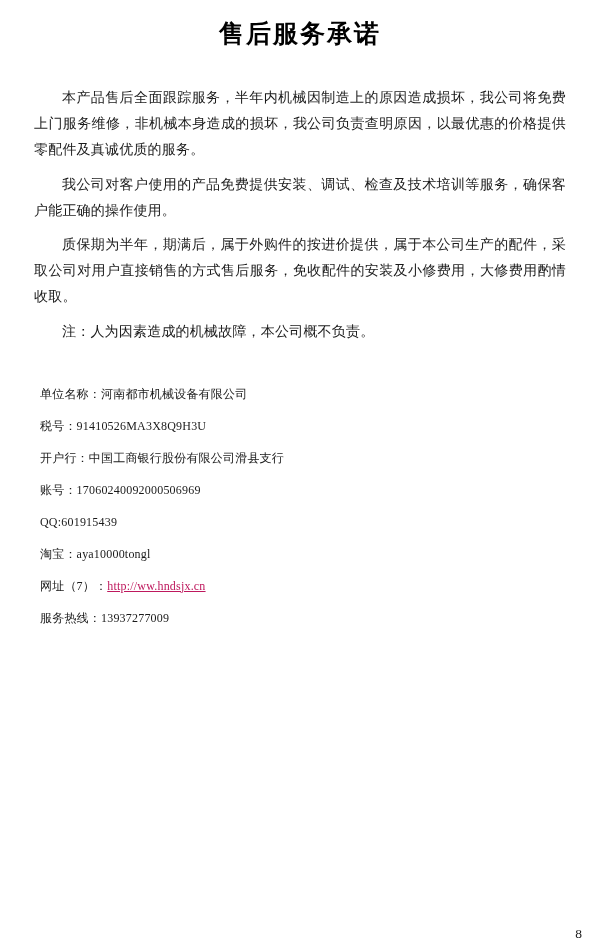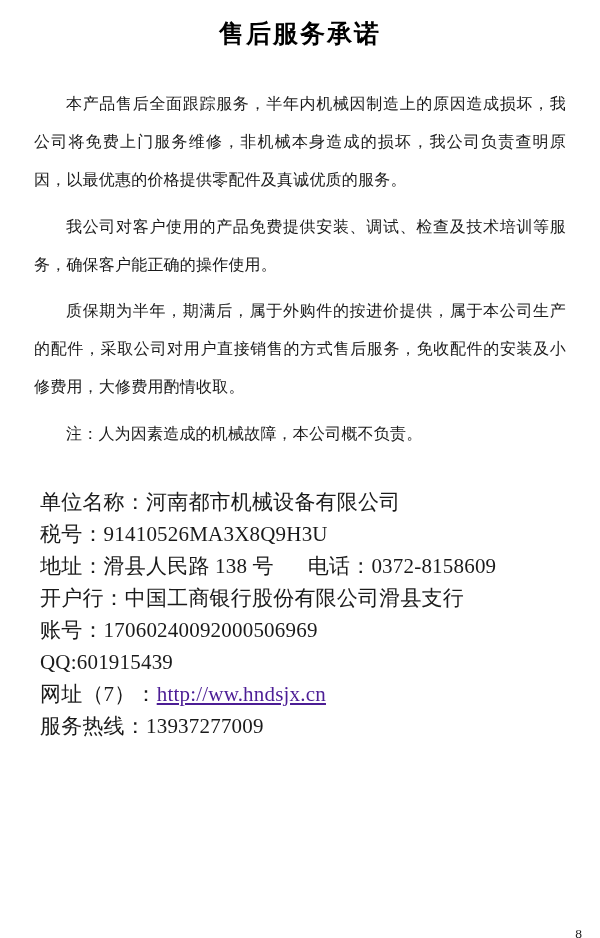--- a/index.html
+++ b/index.html
@@ -30,50 +30,50 @@
     letter-spacing: 2px;
     margin: 16px 0 12px 0;
     padding: 0;
     line-height: 1.4;
     color: #000;
   }
   .body-block {
     margin-top: 34px;
   }
   .para {
-    font-size: 16px;
-    line-height: 38px;
+    font-size: 14px;
+    line-height: 26px;
     text-align: justify;
     text-justify: inter-ideograph;
     text-indent: 2em;
     margin: 0 0 8.5px 0;
     letter-spacing: 0.2px;
   }
   .para:last-child {
     margin-bottom: 16px;
   }
   .info-block {
     margin-top: 33px;
     padding-left: 6px;
   }
   .info-row {
-    font-size: 21px;
+    font-size: 12px;
     line-height: 32px;
     white-space: nowrap;
     letter-spacing: 0.2px;
   }
   .info-row .gap {
     display: inline-block;
     width: 34px;
   }
   .info-row .val-mono {
     font-family: "Liberation Serif", serif;
   }
   .link {
-    color: #4c1d95;
+    color: #be185d;
     text-decoration: underline;
   }
   .page-number {
     position: absolute;
     right: 18px;
     bottom: 12px;
     font-size: 13.5px;
     font-family: "Liberation Serif", serif;
     color: #222;
   }
@@ -95,36 +95,36 @@
   <div class="info-block">
 
     <div class="info-row">
       <span>单位名称：</span><span class="val-mono">河南都市机械设备有限公司</span>
     </div>
 
     <div class="info-row">
       <span>税号：</span><span class="val-mono">91410526MA3X8Q9H3U</span>
     </div>
 
-    <div class="info-row">
-      <span>地址：</span><span class="val-mono">滑县人民路 138 号</span><span class="gap"></span><span>电话：</span><span class="val-mono">0372-8158609</span>
-    </div>
 
     <div class="info-row">
       <span>开户行：</span><span class="val-mono">中国工商银行股份有限公司滑县支行</span>
     </div>
 
     <div class="info-row">
       <span>账号：</span><span class="val-mono">17060240092000506969</span>
     </div>
 
     <div class="info-row">
       <span>QQ:</span><span class="val-mono">601915439</span>
     </div>
 
+    <div class="info-row">
+      <span>淘宝：</span><span class="val-mono">aya10000tongl</span>
+    </div>
 
     <div class="info-row">
       <span>网址（7）：</span><span class="link val-mono">http://ww.hndsjx.cn</span>
     </div>
 
 
     <div class="info-row">
       <span>服务热线：</span><span class="val-mono">13937277009</span>
     </div>
 

